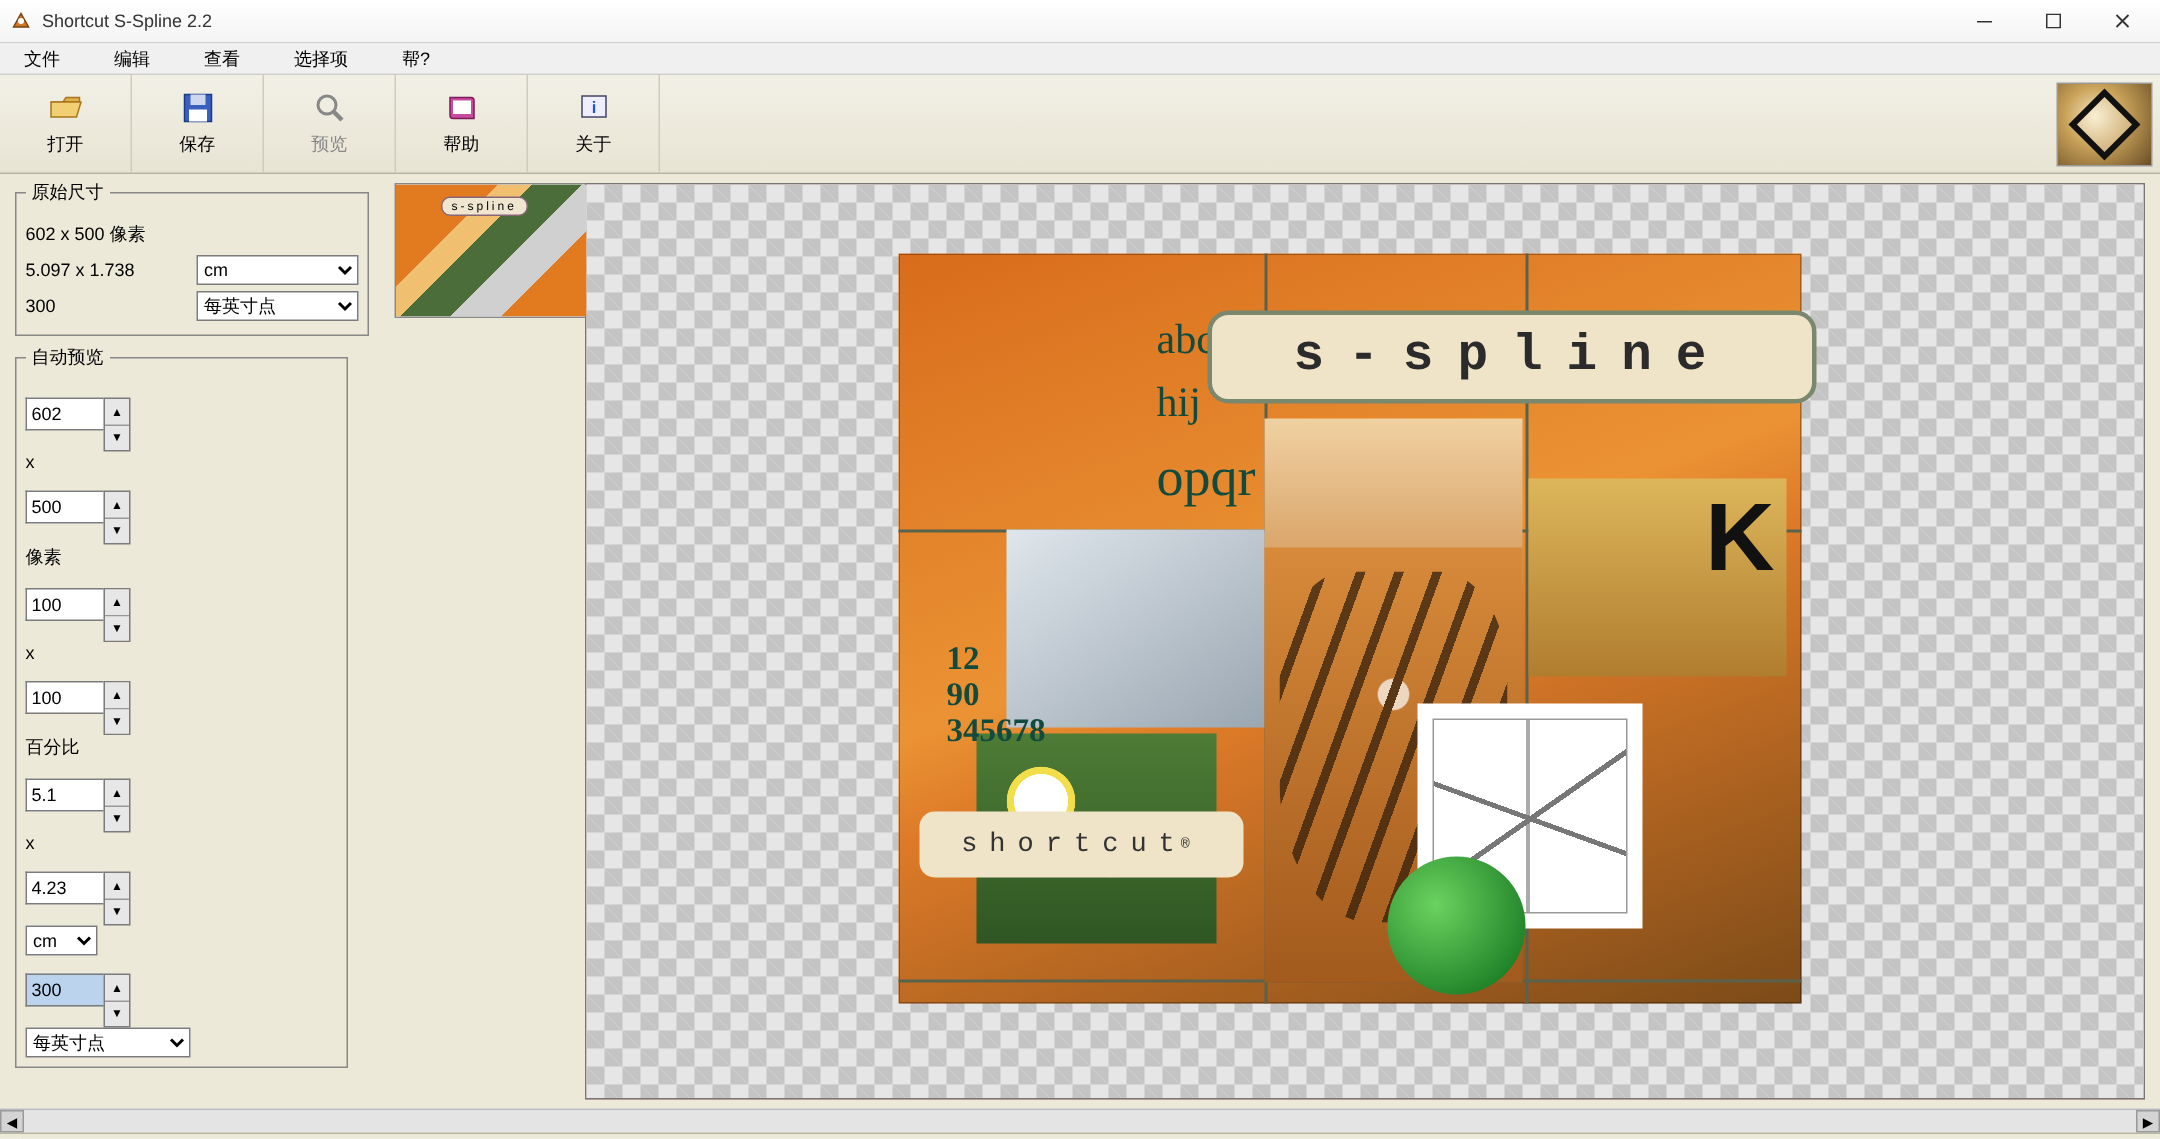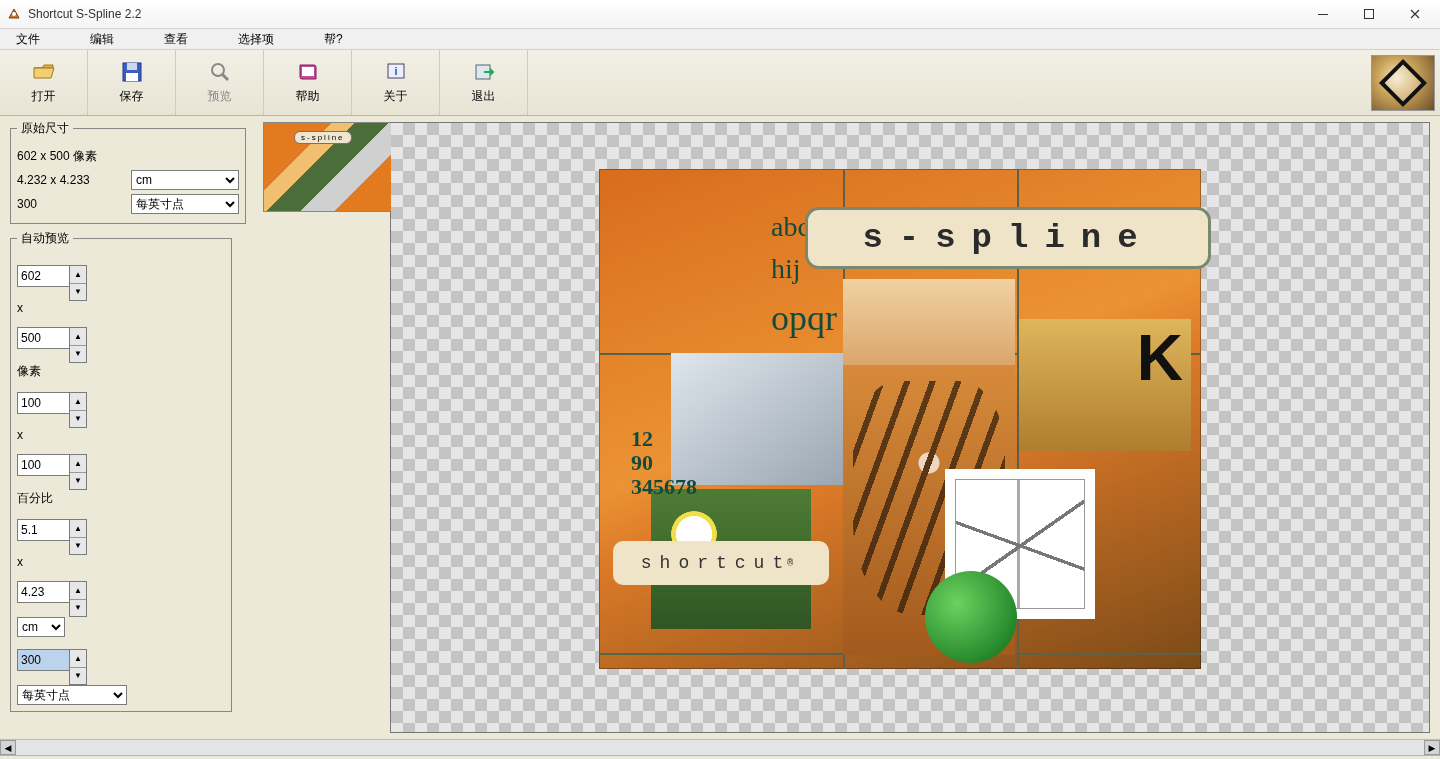--- a/index.html
+++ b/index.html
@@ -27,21 +27,21 @@
   width: 46px; height: 29px; display:flex; align-items:center; justify-content:center;
   color:#333;
 }
 
 .menubar {
   height: 21px;
   background: #f0f0f0;
   display:flex;
   align-items:center;
   padding: 0 10px;
-  gap: 38px;
+  gap: 24px;
   border-bottom: 1px solid #d0d0d0;
 }
 .menubar .menu-item { padding: 2px 6px; color:#000; }
 
 .toolbar {
   height: 66px;
   background: #ece9d8 linear-gradient(#f2f0e6,#e8e4d4);
   border-bottom: 1px solid #b7b4a2;
   display:flex;
   align-items:stretch;
@@ -278,44 +278,35 @@
   </div>
   <div class="tbtn">
     <span class="ticon">
         <svg class="ic" width="24" height="24">
           <rect x="4" y="4" width="16" height="14" fill="#eef" stroke="#446"></rect>
           <text x="12" y="15" text-anchor="middle" font-size="11" fill="#2255cc" font-weight="bold">i</text>
         </svg>
       </span>
     <span>关于</span>
   </div>
-  <div class="tbtn">
-    <span class="ticon">
-        <svg class="ic" width="24" height="24">
-          <rect x="4" y="5" width="14" height="14" fill="#dde7ee" stroke="#567"></rect>
-          <path d="M12 12 h9 M18 9 l3 3 -3 3" fill="none" stroke="#2a5" stroke-width="2"></path>
-        </svg>
-      </span>
-    <span>退出</span>
-  </div>
   <div class="logo-btn"></div>
 </div>
 
 <div class="workspace">
   <div class="left-col">
 
     <div class="topgrid">
 
       <fieldset class="panel orig-panel">
         <legend>原始尺寸</legend>
         <div class="orig-row">
             <span class="txt">602 x 500 像素</span>
           </div>
         <div class="orig-row">
-          <span class="txt">4.232 x 4.233</span>
+          <span class="txt">5.097 x 1.738</span>
           <select><option>cm</option></select>
         </div>
         <div class="orig-row">
           <span class="txt">300</span>
           <select><option>每英寸点</option></select>
         </div>
       </fieldset>
 
       <div style="display:flex;flex-direction:column;">
         <div class="thumb-box">

